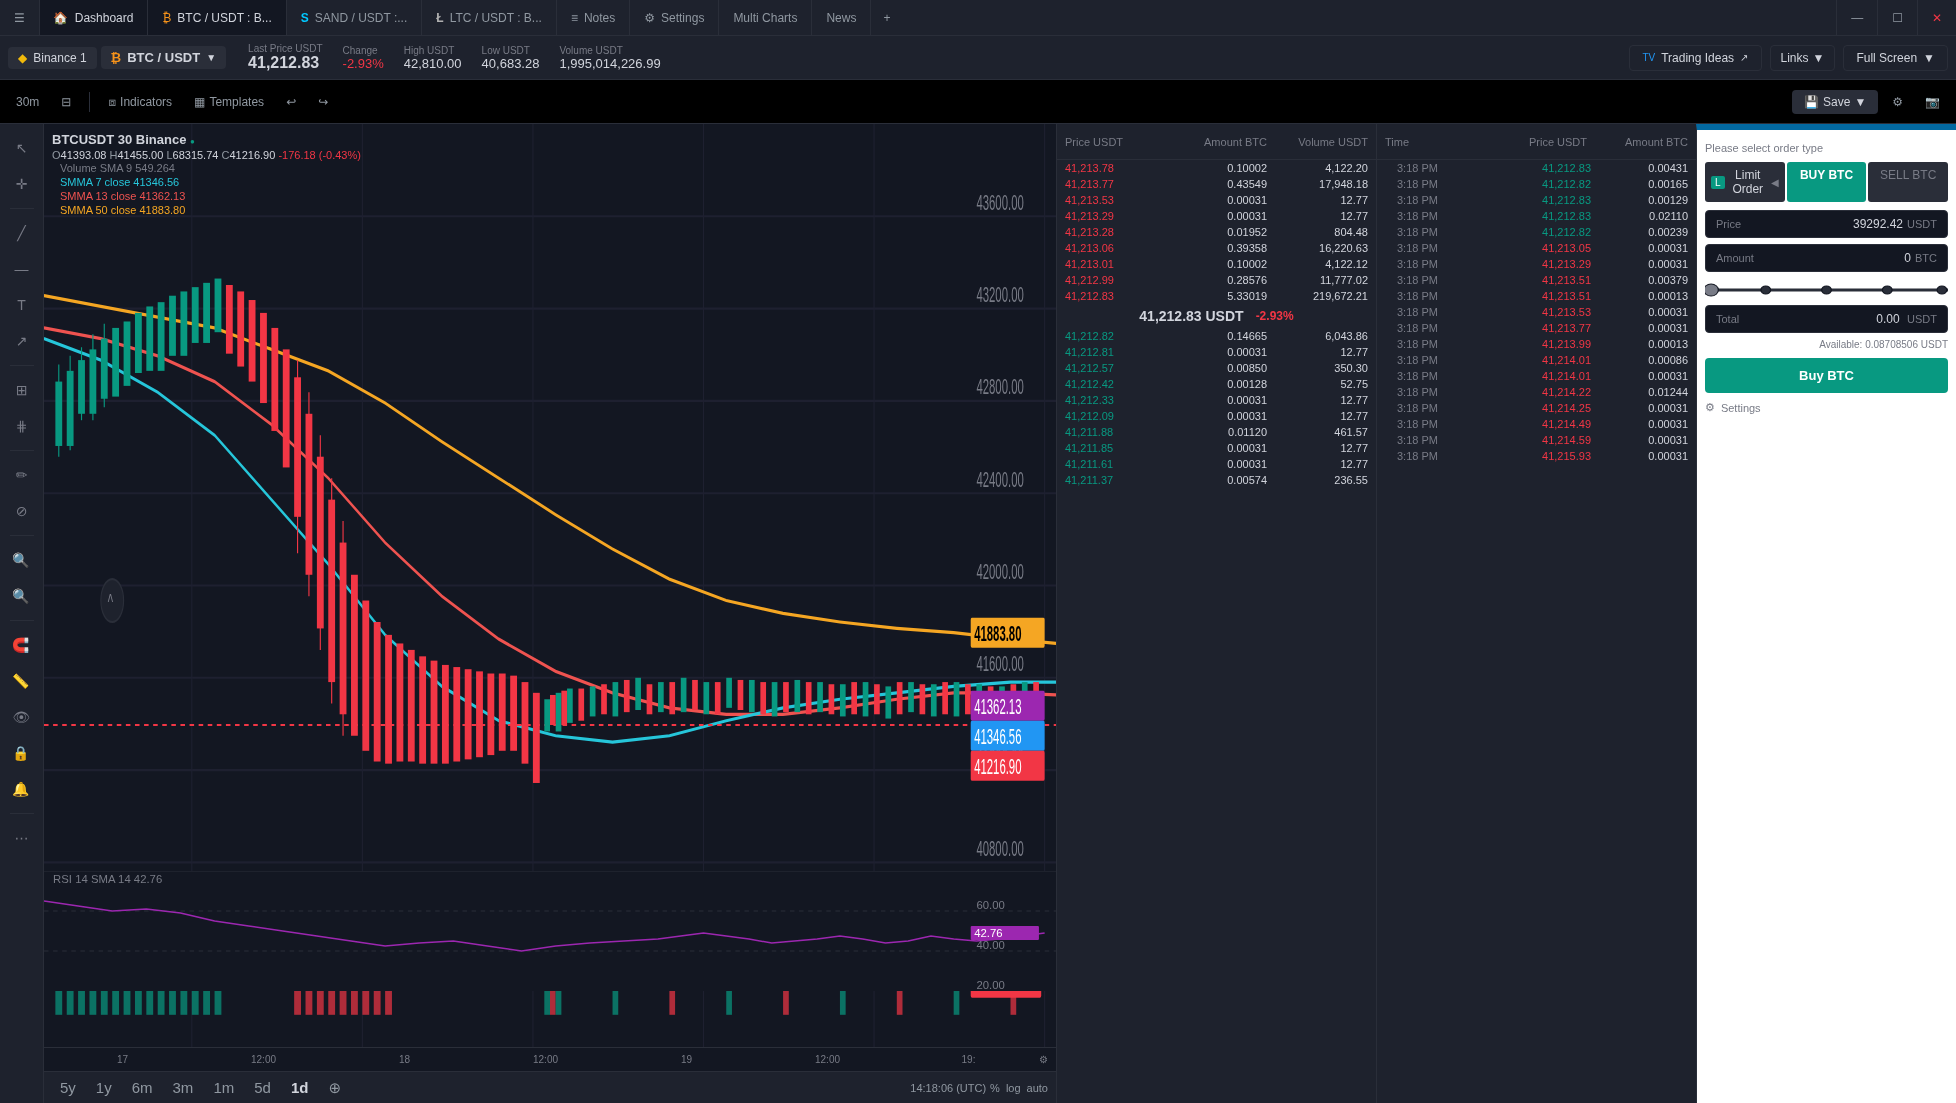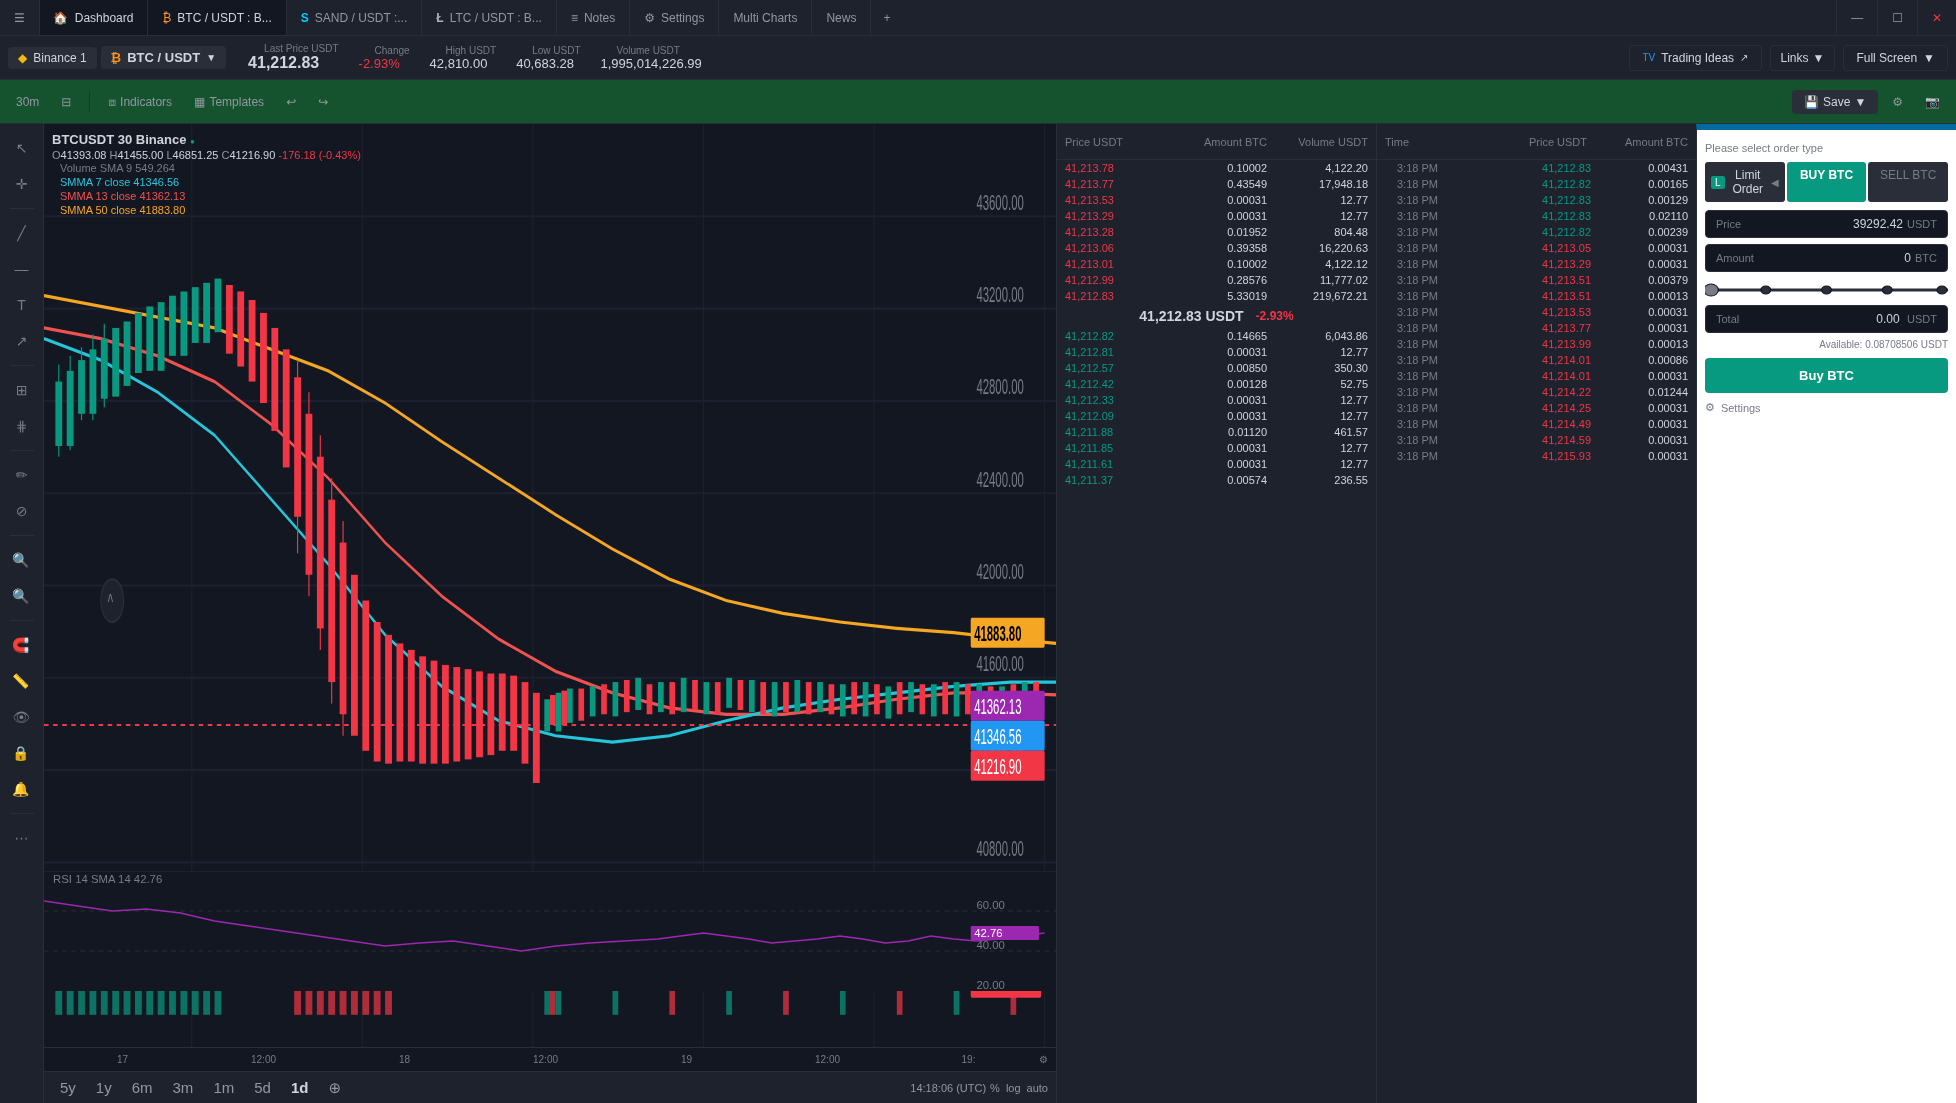--- a/index.html
+++ b/index.html
@@ -12,31 +12,31 @@
     .tab-add { padding: 0 12px; color: #9098a1; cursor: pointer; }
     .tab-controls { margin-left: auto; display: flex; align-items: center; gap: 0; }
     .tab-control-btn { padding: 0 14px; height: 36px; display: flex; align-items: center; color: #9098a1; cursor: pointer; border-left: 1px solid #2a2e39; }
 
     
     .toolbar { display: flex; align-items: center; background: #1e222d; height: 44px; border-bottom: 1px solid #2a2e39; padding: 0 8px; gap: 4px; }
     .exchange-selector { display: flex; align-items: center; gap: 6px; padding: 4px 10px; background: #2a2e39; border-radius: 4px; cursor: pointer; color: #d1d4dc; font-size: 12px; }
     .symbol-selector { display: flex; align-items: center; gap: 6px; padding: 4px 10px; background: #2a2e39; border-radius: 4px; cursor: pointer; color: #d1d4dc; font-size: 13px; font-weight: bold; margin-right: 8px; }
     .price-info { display: flex; align-items: center; gap: 20px; flex: 1; padding-left: 10px; }
     .price-group { display: flex; flex-direction: column; }
-    .price-label { font-size: 10px; color: #787b86; margin-left: 16px; }
+    .price-label { font-size: 10px; color: #787b86; }
     .price-value { font-size: 13px; color: #d1d4dc; }
     .price-value.negative { color: #f23645; }
     .price-value.large { font-size: 16px; font-weight: bold; }
     .toolbar-right { display: flex; align-items: center; gap: 8px; margin-left: auto; }
     .trading-ideas-btn { display: flex; align-items: center; gap: 6px; padding: 5px 12px; border: 1px solid #2a2e39; border-radius: 4px; cursor: pointer; color: #d1d4dc; font-size: 12px; }
     .links-btn { display: flex; align-items: center; gap: 4px; padding: 5px 10px; border: 1px solid #2a2e39; border-radius: 4px; cursor: pointer; color: #d1d4dc; font-size: 12px; }
     .fullscreen-btn { display: flex; align-items: center; gap: 6px; padding: 5px 12px; border: 1px solid #2a2e39; border-radius: 4px; cursor: pointer; color: #d1d4dc; font-size: 12px; }
 
     
-    .chart-toolbar { display: flex; align-items: center; background: #14532d; height: 44px; border-bottom: 1px solid #2a2e39; padding: 0 8px; gap: 6px; }
+    .chart-toolbar { display: flex; align-items: center; background: #000000; height: 44px; border-bottom: 1px solid #2a2e39; padding: 0 8px; gap: 6px; }
     .chart-btn { display: flex; align-items: center; gap: 4px; padding: 4px 8px; cursor: pointer; color: #9098a1; font-size: 12px; border-radius: 3px; }
     .separator { width: 1px; height: 20px; background: #2a2e39; margin: 0 4px; }
     .save-btn { display: flex; align-items: center; gap: 4px; padding: 5px 12px; background: #2a2e39; border-radius: 4px; cursor: pointer; color: #d1d4dc; font-size: 12px; margin-left: auto; }
     .gear-btn { padding: 5px 8px; cursor: pointer; color: #9098a1; }
     .camera-btn { padding: 5px 8px; cursor: pointer; color: #9098a1; }
 
     
     .main-layout { display: flex; height: calc(1103px - 36px - 44px - 44px); }
 
     
@@ -309,21 +309,21 @@
 
     <div class="chart-info">
       <div class="chart-title">
         <span>BTCUSDT  30  Binance</span>
         <span style="color:#089981;font-size:8px;"> ● </span>
       </div>
       <div class="chart-ohlc">
         <span>
           O<span style="color:#d1d4dc;">41393.08</span>
           H<span style="color:#d1d4dc;">41455.00</span>
-          L<span style="color:#d1d4dc;">46851.25</span>
+          L<span style="color:#d1d4dc;">68315.74</span>
           C<span style="color:#d1d4dc;">41216.90</span>
           <span style="color:#f23645;"> -176.18 (-0.43%)</span>
         </span>
       </div>
       <div class="indicators-info">
         <div class="indicator-line">
           <span>Volume SMA 9  549.264</span>
         </div>
         <div class="indicator-line" style="color:#26c6da;">
           <span>SMMA 7 close  41346.56</span>

